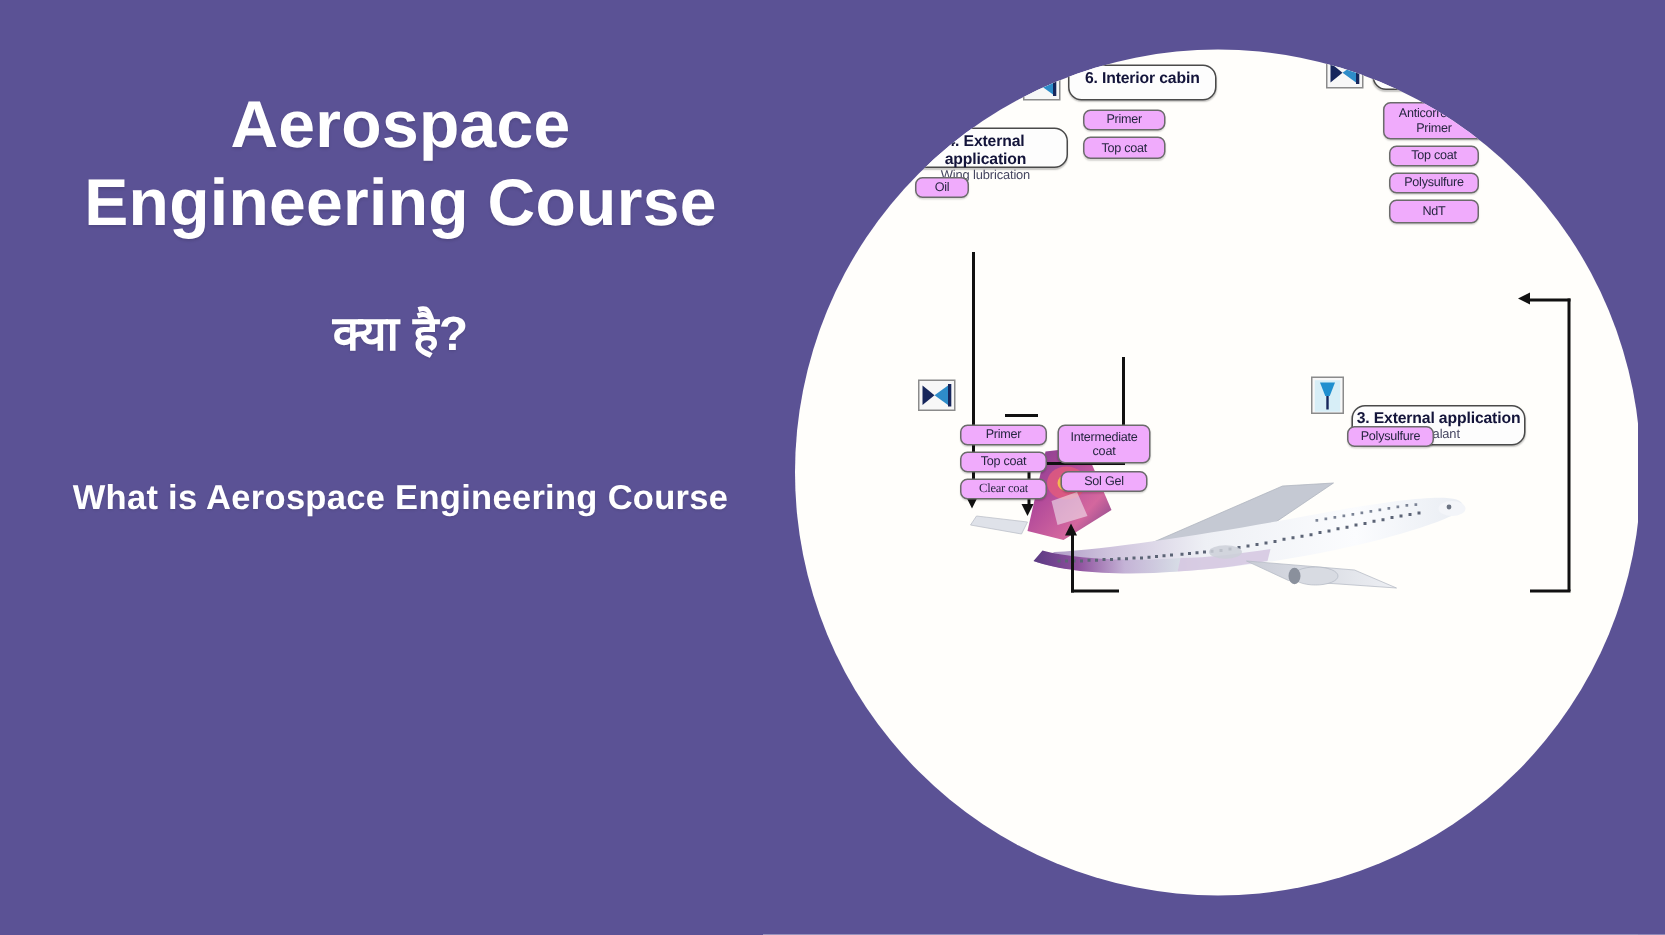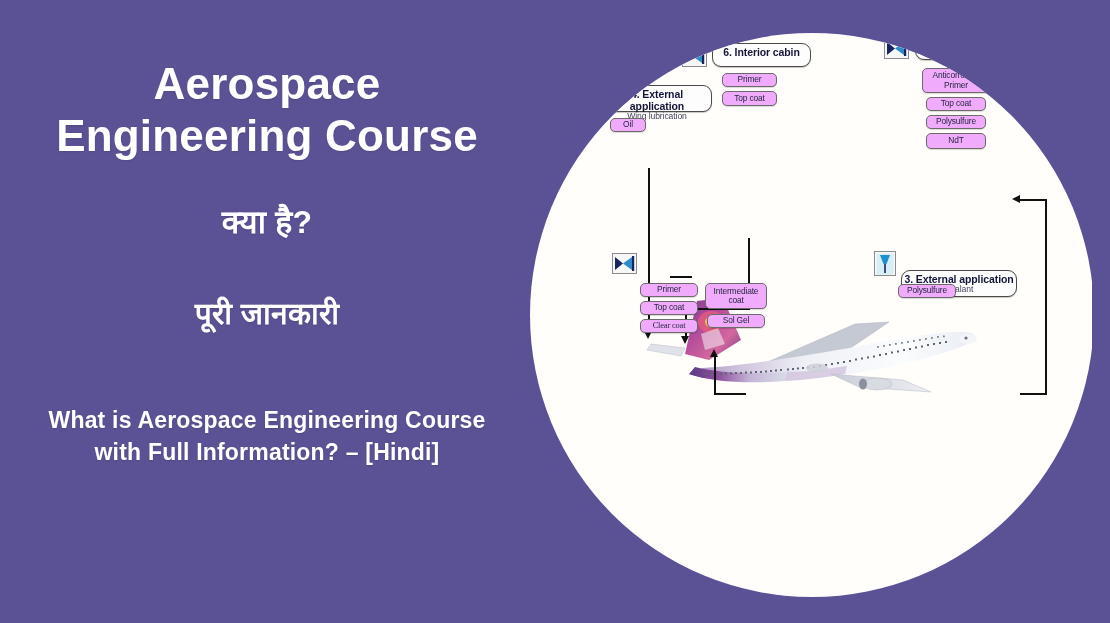--- a/index.html
+++ b/index.html
@@ -120,24 +120,22 @@
 <body>
 
 <div id="banner">
 
   <div id="left-col">
     <div id="title" class="head-line">
       <div>Aerospace</div>
       <div>Engineering Course</div>
     </div>
     <div id="hindi-q" class="head-line">क्या है?</div>
-    <div id="hindi-info" class="head-line">पूरी जानकारी</div>
     <div id="caption" class="head-line">
       <div>What is Aerospace Engineering Course</div>
-      <div>with Full Information? – [Hindi]</div>
     </div>
   </div>
 
   <div id="circle-panel">
     <div id="diagram">
 
       <div class="ln v" style="left:118px;top:135px;height:90px;"></div>
       <div class="ln v" style="left:118px;top:225px;height:75px;"></div>
       <div class="arrow down" style="left:114px;top:298px;"></div>
 

